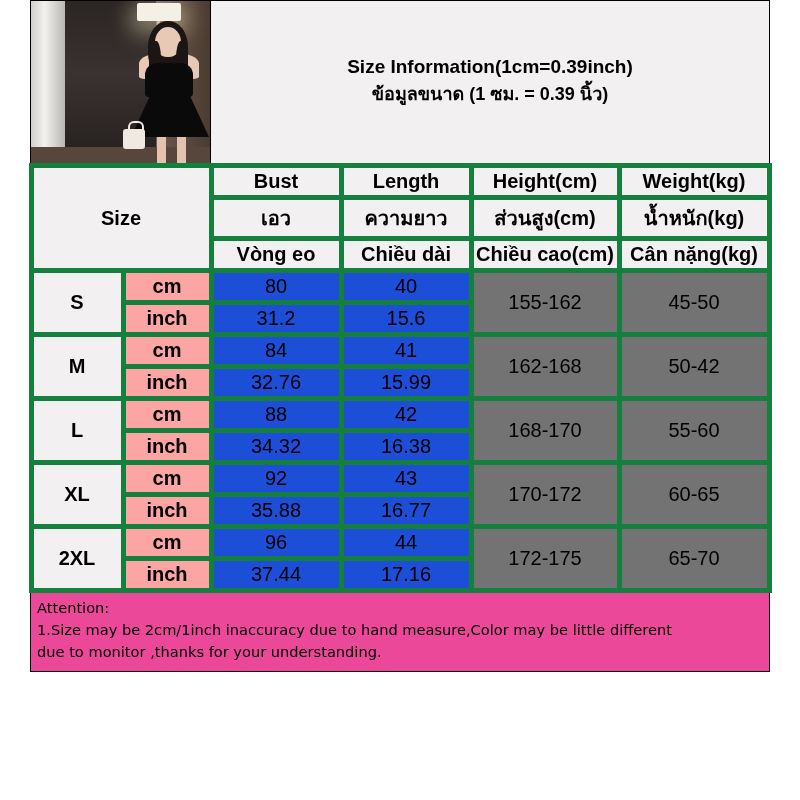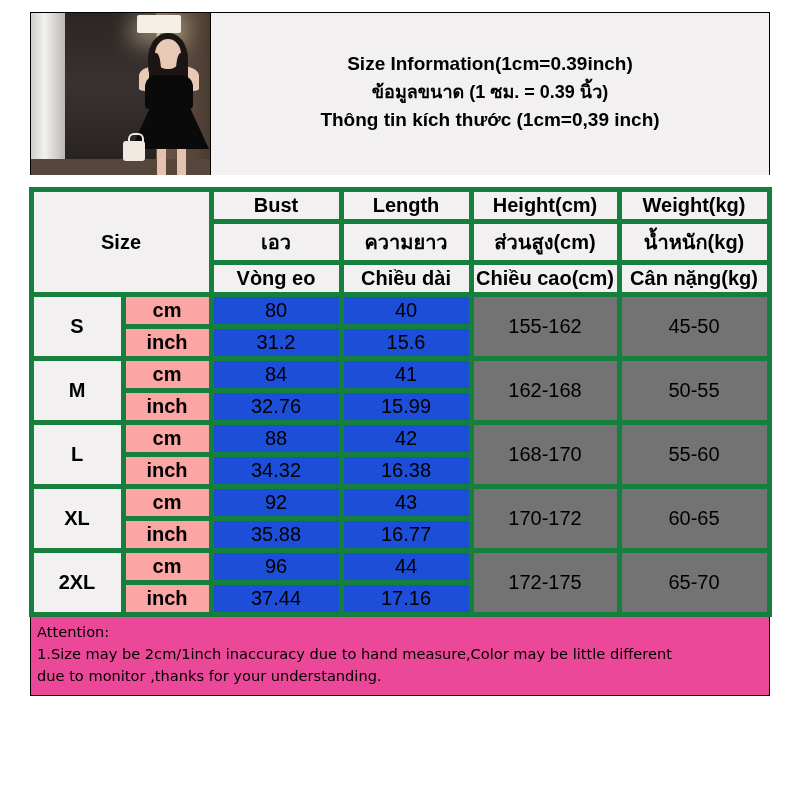--- a/index.html
+++ b/index.html
@@ -19,21 +19,21 @@
     width: 800px;
     height: 800px;
     background: #ffffff;
     box-sizing: border-box;
   }
 
   
   .top {
     display: flex;
     width: 740px;
-    margin: 12px auto;
+    margin: 0 auto;
     border: 1px solid #000;
     border-bottom: none;
     box-sizing: border-box;
     height: 163px;
     background: #f2f0f0;
   }
   .photo {
     width: 180px;
     height: 100%;
     flex: 0 0 180px;
@@ -221,21 +221,20 @@
       <div class="ph-dress-skirt"></div>
       <div class="ph-legL"></div>
       <div class="ph-legR"></div>
       <div class="ph-bag-handle"></div>
       <div class="ph-bag"></div>
     </div>
 
     <div class="title-block">
       <div class="title-line">Size Information(1cm=0.39inch)</div>
       <div class="title-line thai">ข้อมูลขนาด (1 ซม. = 0.39 นิ้ว)</div>
-      <div class="title-line">Thông tin kích thước (1cm=0,39 inch)</div>
     </div>
   </div>
 
   <table class="sizetable">
     <colgroup>
       <col style="width:92px">
       <col style="width:88px">
       <col style="width:130px">
       <col style="width:130px">
       <col style="width:148px">
@@ -278,21 +277,21 @@
         <td class="val">31.2</td>
         <td class="val">15.6</td>
       </tr>
 
       <tr>
         <td class="sizelabel" rowspan="2">M</td>
         <td class="unit">cm</td>
         <td class="val">84</td>
         <td class="val">41</td>
         <td class="range" rowspan="2">162-168</td>
-        <td class="range" rowspan="2">50-55</td>
+        <td class="range" rowspan="2">50-42</td>
       </tr>
       <tr>
         <td class="unit">inch</td>
         <td class="val">32.76</td>
         <td class="val">15.99</td>
       </tr>
 
       <tr>
         <td class="sizelabel" rowspan="2">L</td>
         <td class="unit">cm</td>

